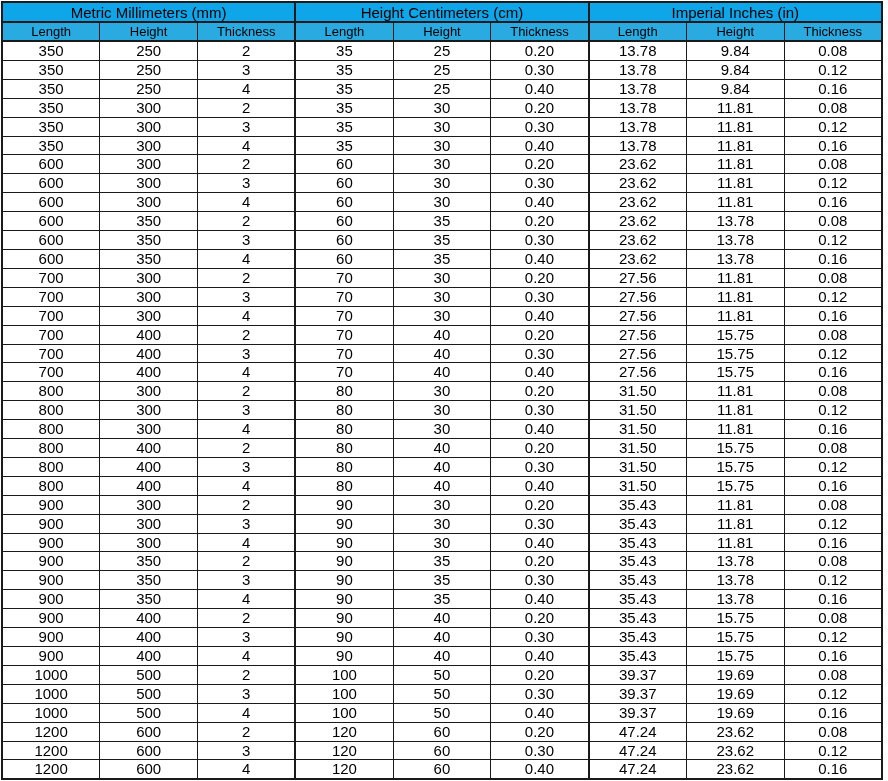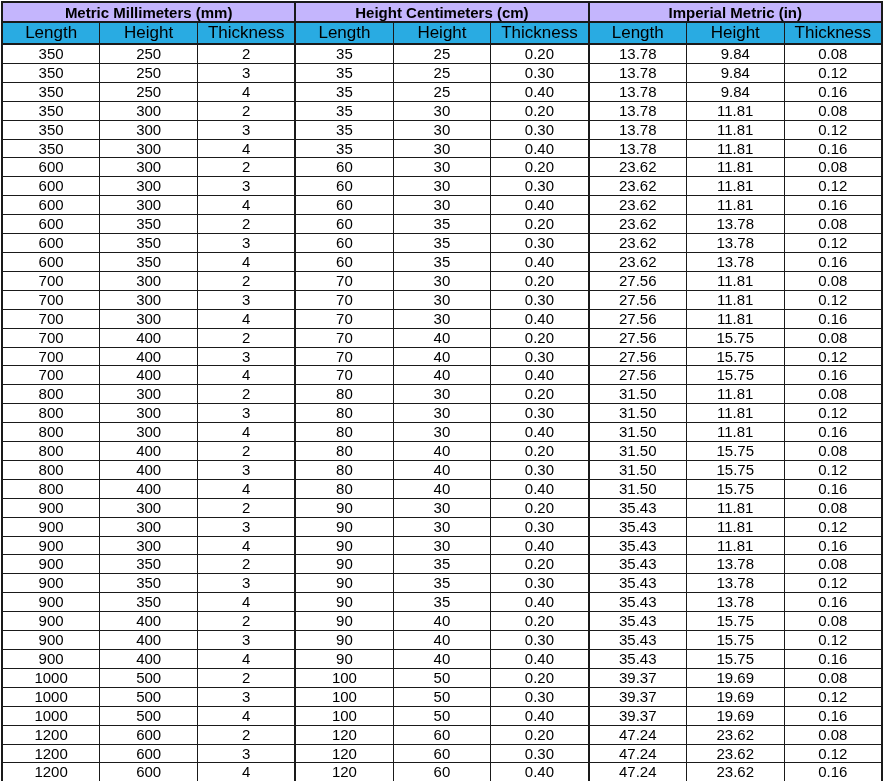--- a/index.html
+++ b/index.html
@@ -28,29 +28,29 @@
     padding: 0;
     text-align: center;
     vertical-align: middle;
     overflow: hidden;
     white-space: nowrap;
   }
   
   table.conv { border: 2px solid #1a1a1a; }
   table.conv .g-start { border-left: 2px solid #1a1a1a; }
   tr.group-header th {
-    background: #c4b5fd;
+    background: #0ea5e9;
     font-size: 15px;
-    font-weight: bold;
+    font-weight: normal;
     height: 18px;
     border-bottom: 2px solid #1a1a1a;
   }
   tr.col-header th {
     background: #29ABE2;
-    font-size: 17px;
+    font-size: 13px;
     font-weight: normal;
     height: 17px;
     border-bottom: 2px solid #1a1a1a;
   }
   tbody td {
     background: #ffffff;
     font-size: 15px;
     height: 17.9px;
     line-height: 17.9px;
   }
@@ -68,21 +68,21 @@
         <col>
         <col>
         <col>
         <col>
         <col>
     </colgroup>
     <thead>
       <tr class="group-header">
         <th colspan="3">Metric Millimeters (mm)</th>
         <th colspan="3" class="g-start">Height Centimeters (cm)</th>
-        <th colspan="3" class="g-start">Imperial Metric (in)</th>
+        <th colspan="3" class="g-start">Imperial Inches (in)</th>
       </tr>
       <tr class="col-header">
         <th>Length</th>
         <th>Height</th>
         <th>Thickness</th>
         <th class="g-start">Length</th>
         <th>Height</th>
         <th>Thickness</th>
         <th class="g-start">Length</th>
         <th>Height</th>

